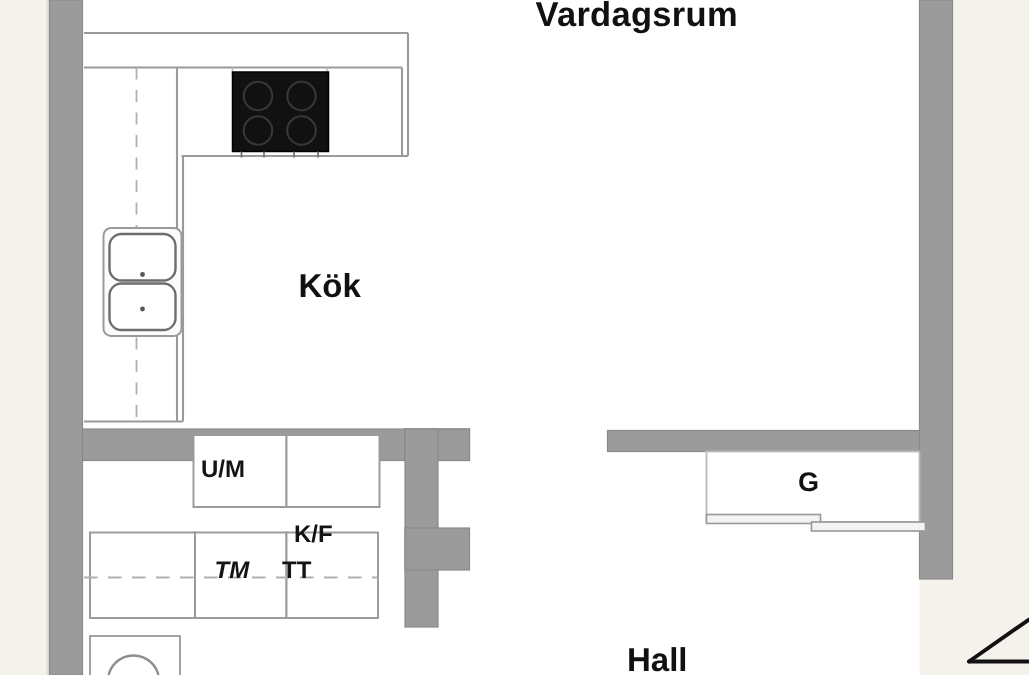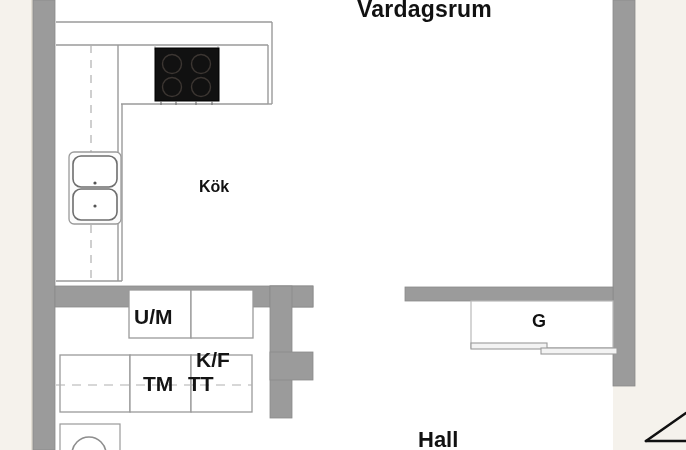--- a/index.html
+++ b/index.html
@@ -25,35 +25,35 @@
   }
   .room-label {
     position: absolute;
     color: #111111;
     font-weight: bold;
     white-space: nowrap;
     font-family: "Liberation Sans", sans-serif;
     pointer-events: none;
   }
   .lbl-vardagsrum { font-size: 23px; left: 357px; top: -4px; letter-spacing: 0.2px; }
-  .lbl-kok        { font-size: 16px; left: 199px; top: 178px; }
+  .lbl-kok        { font-size: 22px; left: 199px; top: 178px; }
   .lbl-hall       { font-size: 22px; left: 418px; top: 427px; }
   .lbl-g          { font-size: 18px; left: 532px; top: 311px; }
   .appl-label {
     position: absolute;
     color: #141414;
     font-weight: bold;
-    font-size: 21px;
+    font-size: 16px;
     white-space: nowrap;
     font-family: "Liberation Sans", sans-serif;
     pointer-events: none;
   }
   .lbl-um { left: 134px; top: 305px; }
   .lbl-kf { left: 196px; top: 305px; margin-top: 43px; }
-  .lbl-tm { left: 143px; top: 372px; }
+  .lbl-tm { left: 143px; top: 372px; font-style: italic; }
   .lbl-tt { left: 188px; top: 372px; }
 </style>
 </head>
 <body>
 
 <div id="floorplan">
 
   <svg id="plan-svg" viewBox="0 0 686 450">
 
     <rect x="0" y="0" width="686" height="450" fill="#f5f2ec"></rect>

